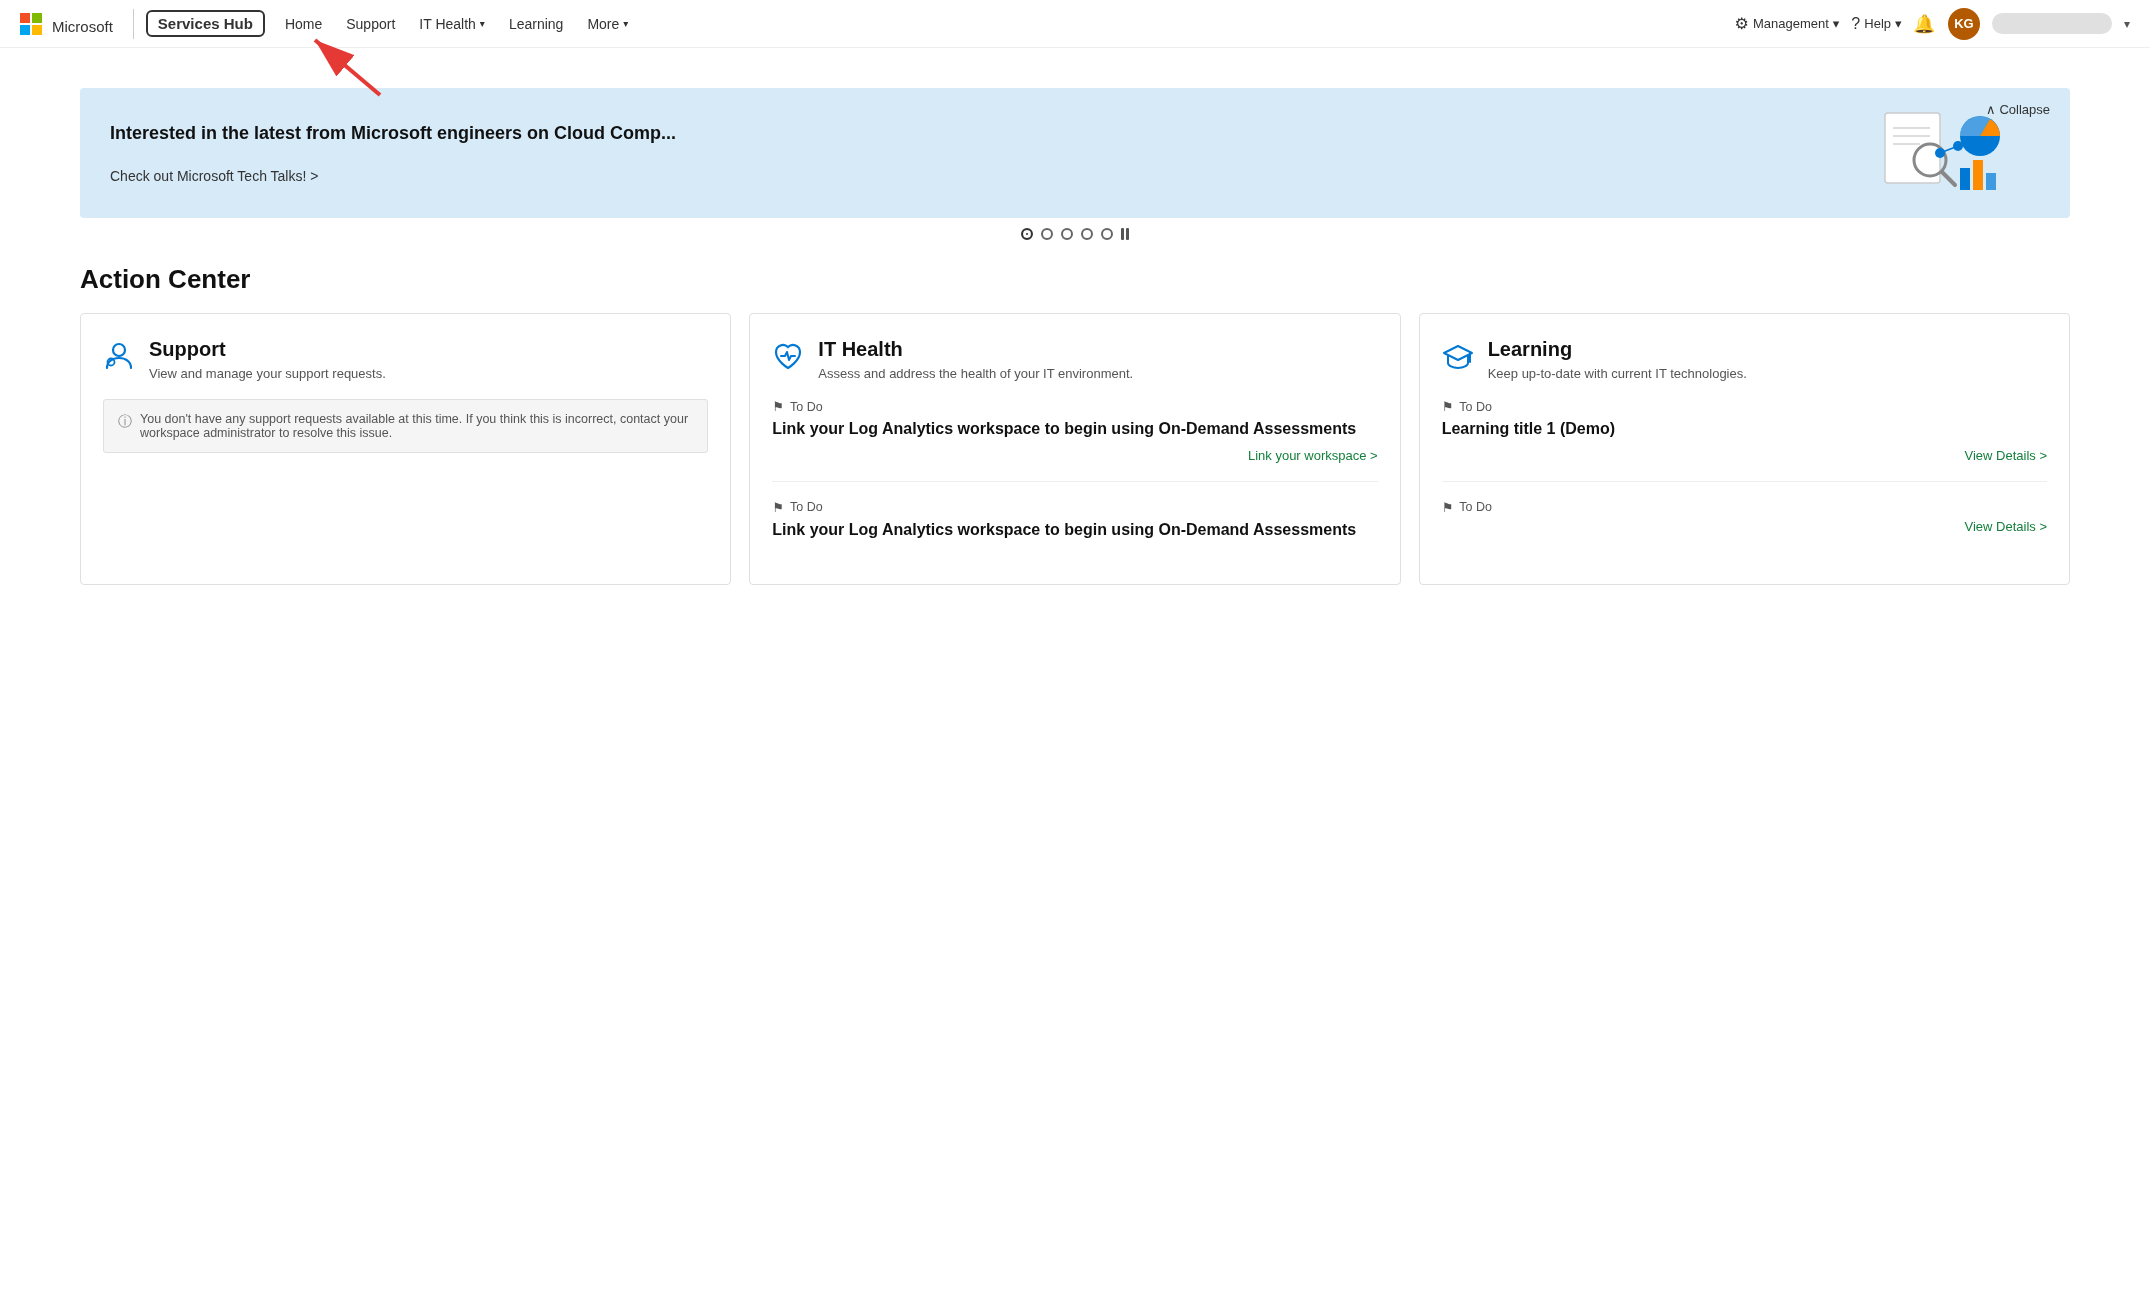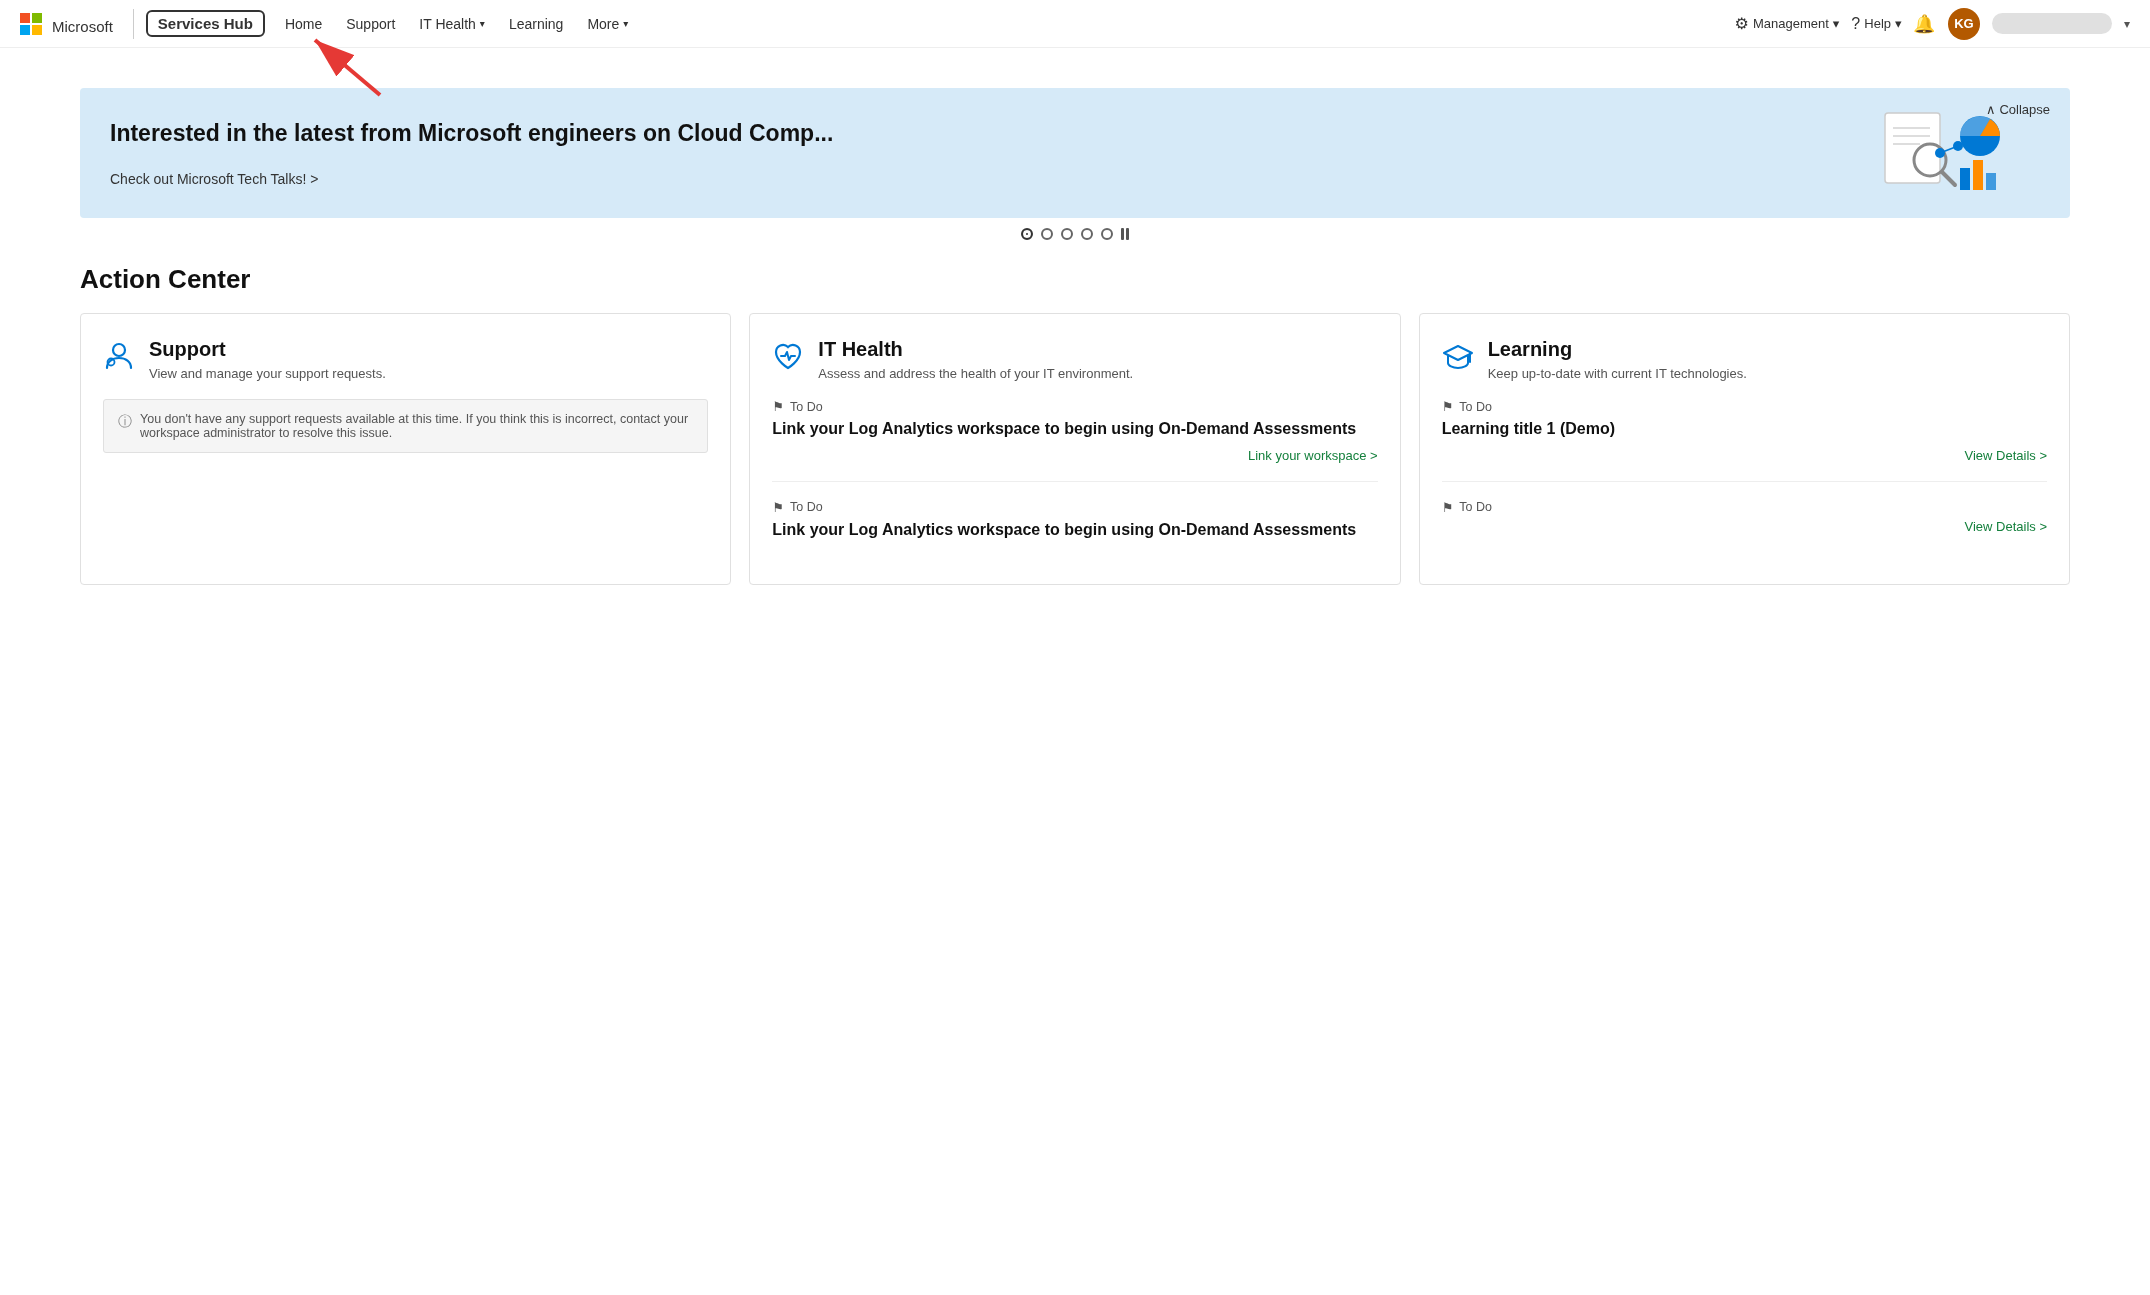--- a/index.html
+++ b/index.html
@@ -154,21 +154,21 @@
       padding: 20px 30px;
       display: flex;
       align-items: center;
       justify-content: space-between;
       margin-bottom: 10px;
       position: relative;
       overflow: hidden;
     }
     .banner-text { flex: 1; }
     .banner-title {
-      font-size: 23px;
+      font-size: 18px;
       font-weight: 700;
       color: #111;
       margin-bottom: 24px;
     }
     .banner-link {
       font-size: 14px;
       color: #333;
       cursor: pointer;
     }
     .banner-collapse {

